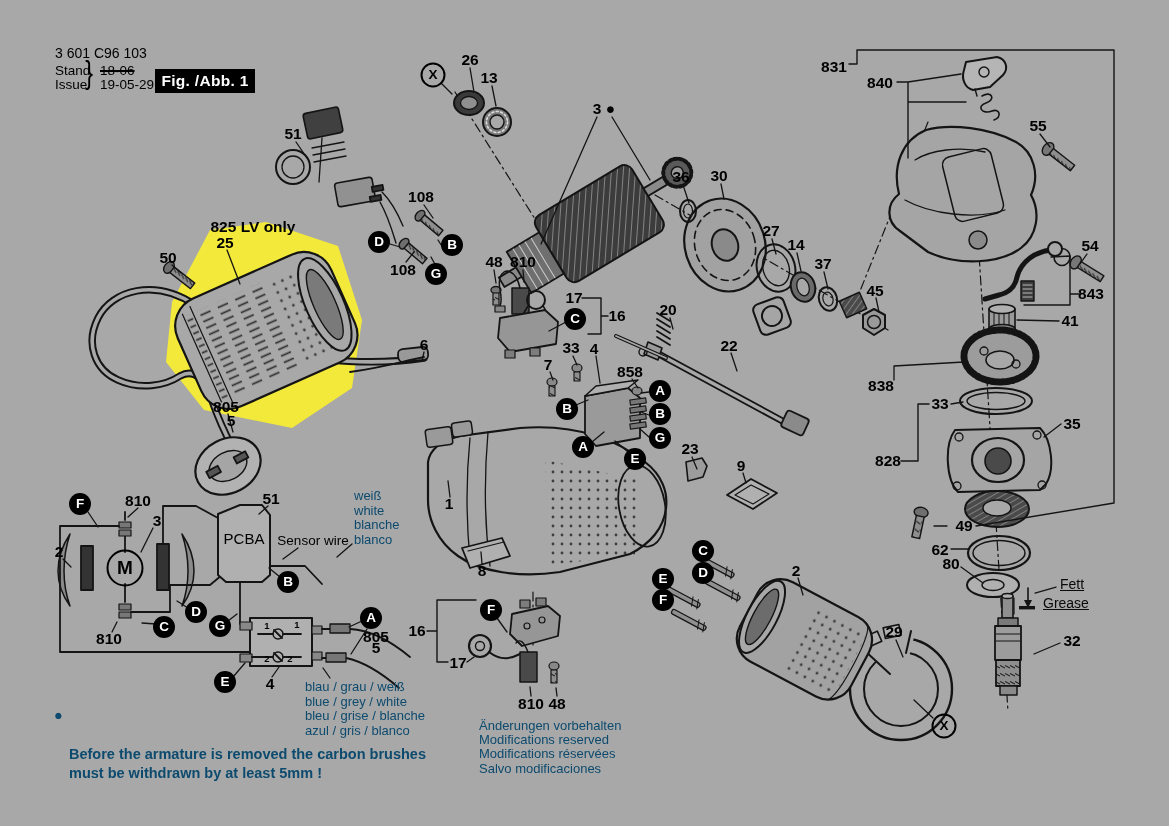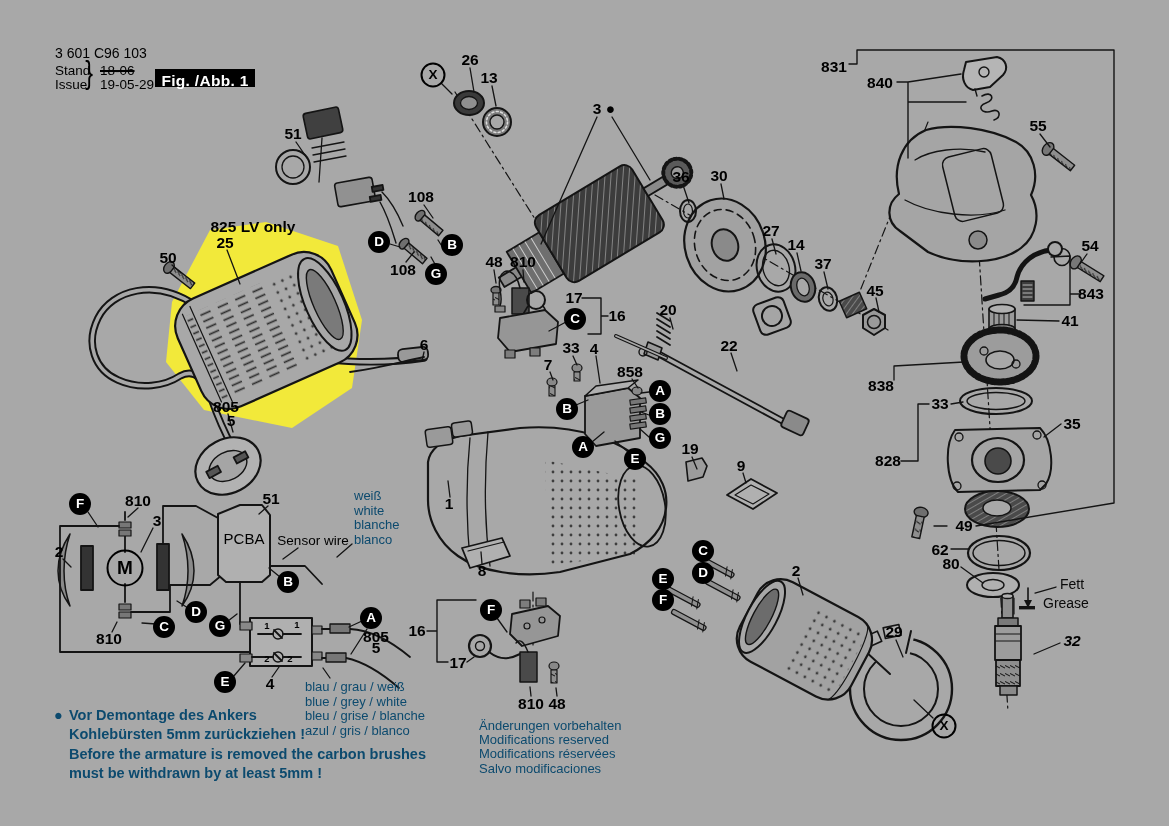--- a/index.html
+++ b/index.html
@@ -9,27 +9,27 @@
   .lbl{position:absolute;transform:translate(-50%,-50%);font:700 15.5px/1.05 "Liberation Sans",sans-serif;color:#000;white-space:nowrap;z-index:5;}
   .pin{font-size:9.5px;}
   .callout{position:absolute;transform:translate(-50%,-50%);width:22px;height:22px;border-radius:50%;
            background:#000;color:#fff;font:700 13.5px/22px "Liberation Sans",sans-serif;text-align:center;z-index:6;}
   .callout.outline{background:transparent;border:2.4px solid #000;color:#000;width:21px;height:21px;line-height:20px;}
   .callout.large{background:transparent;border:2.6px solid #000;color:#000;width:33px;height:33px;font-size:19px;line-height:32px;}
   .blk{position:absolute;font:400 13px/14.6px "Liberation Sans",sans-serif;color:#0c4a6e;white-space:pre-line;z-index:5;}
   .caution{font:700 14.5px/19px "Liberation Sans",sans-serif;}
   .rev{font:400 13px/14.2px "Liberation Sans",sans-serif;}
   .hdr{position:absolute;color:#000;z-index:5;white-space:nowrap;}
-  .figbox{position:absolute;left:155px;top:69px;width:100px;height:18px;background:#000;color:#fff;
+  .figbox{position:absolute;left:155px;top:69px;width:100px;height:24px;background:#000;color:#fff;
           font:700 15.5px/24px "Liberation Sans",sans-serif;text-align:center;letter-spacing:.3px;z-index:5;}
   .strike{text-decoration:line-through;text-decoration-thickness:1.5px;}
   .comp{position:absolute;transform:translate(-50%,-50%);color:#000;white-space:nowrap;z-index:5;}
   .pcba{font:400 15px/1 "Liberation Sans",sans-serif;}
   .sensor{font:400 13.5px/1 "Liberation Sans",sans-serif;}
-  .grease{position:absolute;font:400 14px/1 "Liberation Sans",sans-serif;color:#0a0a0a;z-index:5;}
+  .grease{position:absolute;font:400 14px/1 "Liberation Sans",sans-serif;color:#0a0a0a;z-index:5;text-decoration:underline;}
 </style>
 </head>
 <body>
 
 <div id="stage" style="background: rgb(168, 168, 168);">
 
   <svg id="artwork" width="1169" height="826" viewBox="0 0 1169 826">
     <defs>
       <pattern id="dots" width="9" height="9" patternUnits="userSpaceOnUse">
         <circle cx="4" cy="4" r="1.4" fill="#1a1a1a" opacity="0.75"></circle>
@@ -427,22 +427,20 @@
   <div class="blk" style="left:354px;top:489px">weiß
 white
 blanche
 blanco</div>
   <div class="blk" style="left:305px;top:680px">blau / grau / weiß
 blue / grey / white
 bleu / grise / blanche
 azul / gris   / blanco</div>
 
   <div class="blk caution" style="left:54px;top:706px">●</div>
-  <div class="blk caution" style="left:69px;top:706px">Vor Demontage des Ankers
-Kohlebürsten 5mm zurückziehen !</div>
   <div class="blk caution" style="left:69px;top:745px">Before the armature is removed the carbon brushes
 must be withdrawn by at least 5mm !</div>
 
   <div class="blk rev" style="left:479px;top:719px">Änderungen vorbehalten
 Modifications reserved
 Modifications réservées
 Salvo modificaciones</div>
 
   <div class="grease" style="left:1060px;top:577px">Fett</div>
   <div class="grease" style="left:1043px;top:596px">Grease</div>
@@ -469,33 +467,33 @@
     <div class="lbl" style="left: 1091px; top: 294px;">843</div>
     <div class="lbl" style="left: 875px; top: 291px;">45</div>
     <div class="lbl" style="left: 1070px; top: 321px;">41</div>
     <div class="lbl" style="left: 881px; top: 386px;">838</div>
     <div class="lbl" style="left: 940px; top: 404px;">33</div>
     <div class="lbl" style="left: 1072px; top: 424px;">35</div>
     <div class="lbl" style="left: 888px; top: 461px;">828</div>
     <div class="lbl" style="left: 964px; top: 526px;">49</div>
     <div class="lbl" style="left: 940px; top: 550px;">62</div>
     <div class="lbl" style="left: 951px; top: 564px;">80</div>
-    <div class="lbl" style="left: 1072px; top: 641px; font-style: italic;">32</div>
+    <div class="lbl" style="left: 1072px; top: 641px;">32</div>
     <div class="lbl" style="left: 894px; top: 632px;">29</div>
     <div class="lbl" style="left: 494px; top: 262px;">48</div>
     <div class="lbl" style="left: 523px; top: 262px;">810</div>
     <div class="lbl" style="left: 574px; top: 298px;">17</div>
     <div class="lbl" style="left: 617px; top: 316px;">16</div>
     <div class="lbl" style="left: 668px; top: 310px;">20</div>
     <div class="lbl" style="left: 729px; top: 346px;">22</div>
     <div class="lbl" style="left: 548px; top: 365px;">7</div>
     <div class="lbl" style="left: 571px; top: 348px;">33</div>
     <div class="lbl" style="left: 594px; top: 349px;">4</div>
     <div class="lbl" style="left: 630px; top: 372px;">858</div>
-    <div class="lbl" style="left: 690px; top: 449px;">19</div>
+    <div class="lbl" style="left: 690px; top: 449px;">23</div>
     <div class="lbl" style="left: 741px; top: 466px;">9</div>
     <div class="lbl" style="left: 424px; top: 345px;">6</div>
     <div class="lbl" style="left: 449px; top: 504px;">1</div>
     <div class="lbl" style="left: 482px; top: 571px;">8</div>
     <div class="lbl" style="left: 796px; top: 571px;">2</div>
     <div class="lbl" style="left: 59px; top: 552px;">2</div>
     <div class="lbl" style="left: 157px; top: 521px;">3</div>
     <div class="lbl" style="left: 138px; top: 501px;">810</div>
     <div class="lbl" style="left: 109px; top: 639px;">810</div>
     <div class="lbl" style="left: 271px; top: 499px;">51</div>

